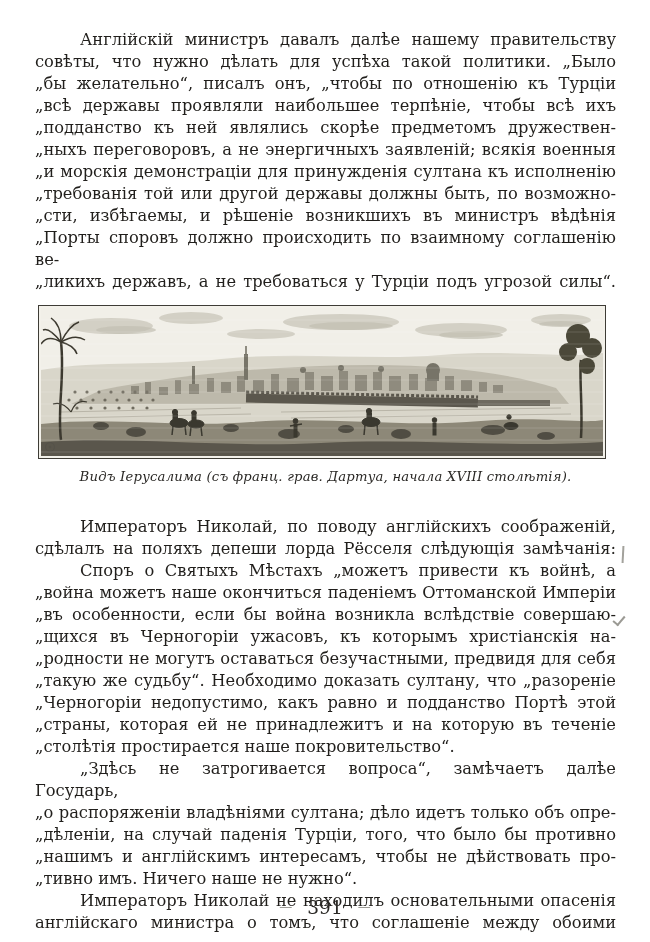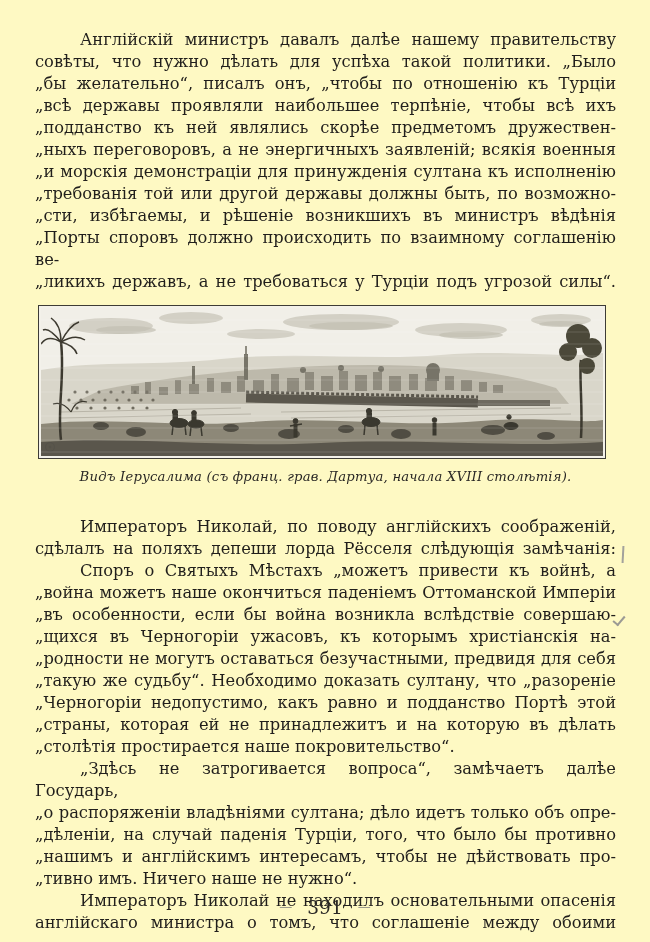--- a/index.html
+++ b/index.html
@@ -1,16 +1,16 @@
 <!DOCTYPE html>
 <html><head>
 <meta charset="utf-8">
 <style>
   html,body{margin:0;padding:0;background:#e8e8e6;}
-  .page{position:relative;width:650px;height:942px;background:#fef9c3;overflow:hidden;
+  .page{position:relative;width:650px;height:942px;background:#ffffff;overflow:hidden;
         font-family:"DejaVu Serif","Liberation Serif",serif;color:#211f1c;}
   .content{position:absolute;left:35px;top:29px;width:581px;}
   .line{font-size:16.3px;line-height:22px;text-align:justify;text-align-last:justify;}
   .line.last{text-align-last:left;}
   .line.indent{text-indent:45px;}
   .figure{margin:12px 0 0 3px;width:562px;border:1.6px solid #3e3c36;padding:2px;background:#f3f1ea;}
   .figure svg{display:block;}
   .caption{margin-top:10px;text-align:center;font-style:italic;font-size:13.2px;
            color:#2a2825;letter-spacing:0.2px;}
   .block2{margin-top:32px;}
@@ -229,21 +229,21 @@
     </div>
 
     <div>
       <div class="line indent">Споръ о Святыхъ Мѣстахъ „можетъ привести къ войнѣ, а</div>
       <div class="line">„война можетъ наше окончиться паденіемъ Оттоманской Имперіи</div>
       <div class="line">„въ особенности, если бы война возникла вслѣдствіе совершаю-</div>
       <div class="line">„щихся въ Черногоріи ужасовъ, къ которымъ христіанскія на-</div>
       <div class="line">„родности не могутъ оставаться безучастными, предвидя для себя</div>
       <div class="line">„такую же судьбу“. Необходимо доказать султану, что „разореніе</div>
       <div class="line">„Черногоріи недопустимо, какъ равно и подданство Портѣ этой</div>
-      <div class="line">„страны, которая ей не принадлежитъ и на которую въ дѣлать</div>
+      <div class="line">„страны, которая ей не принадлежитъ и на которую въ теченіе</div>
       <div class="line last">„столѣтія простирается наше покровительство“.</div>
     </div>
 
     <div>
       <div class="line indent">„Здѣсь не затрогивается вопроса“, замѣчаетъ далѣе Государь,</div>
       <div class="line">„о распоряженіи владѣніями султана; дѣло идетъ только объ опре-</div>
       <div class="line">„дѣленіи, на случай паденія Турціи, того, что было бы противно</div>
       <div class="line">„нашимъ и англійскимъ интересамъ, чтобы не дѣйствовать про-</div>
       <div class="line last">„тивно имъ. Ничего наше не нужно“.</div>
     </div>

